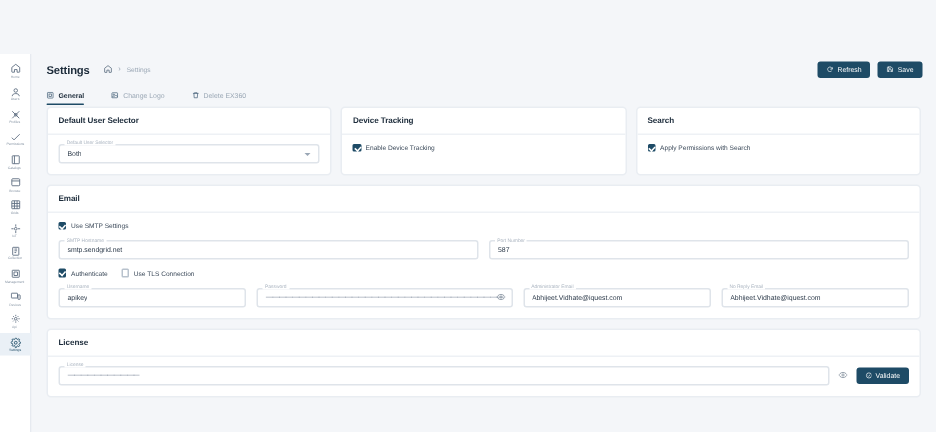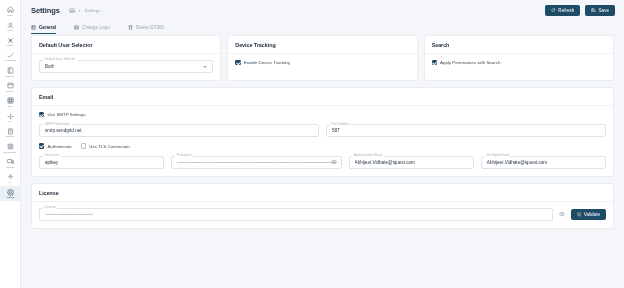--- a/index.html
+++ b/index.html
@@ -2,21 +2,21 @@
 <html><head>
 <meta charset="utf-8">
 <style>
   * { box-sizing: border-box; margin: 0; padding: 0; }
   html, body {
     width: 624px; height: 288px;
     background: #f4f6f9;
     font-family: "Liberation Sans", sans-serif;
     overflow: hidden;
   }
-  .app { display: flex; width: 624px; height: 209px; background: #f4f6f9; }
+  .app { display: flex; width: 624px; height: 209px; background: #f4f6f9; margin-top: 36px; }
 
   
   .sidebar {
     width: 21px; height: 288px; background: #ffffff;
     border-right: 1px solid #e6eaf0;
     display: flex; flex-direction: column; align-items: center;
     padding-top: 4px; flex: none;
   }
   .nav-item {
     width: 21px; height: 15.2px;

